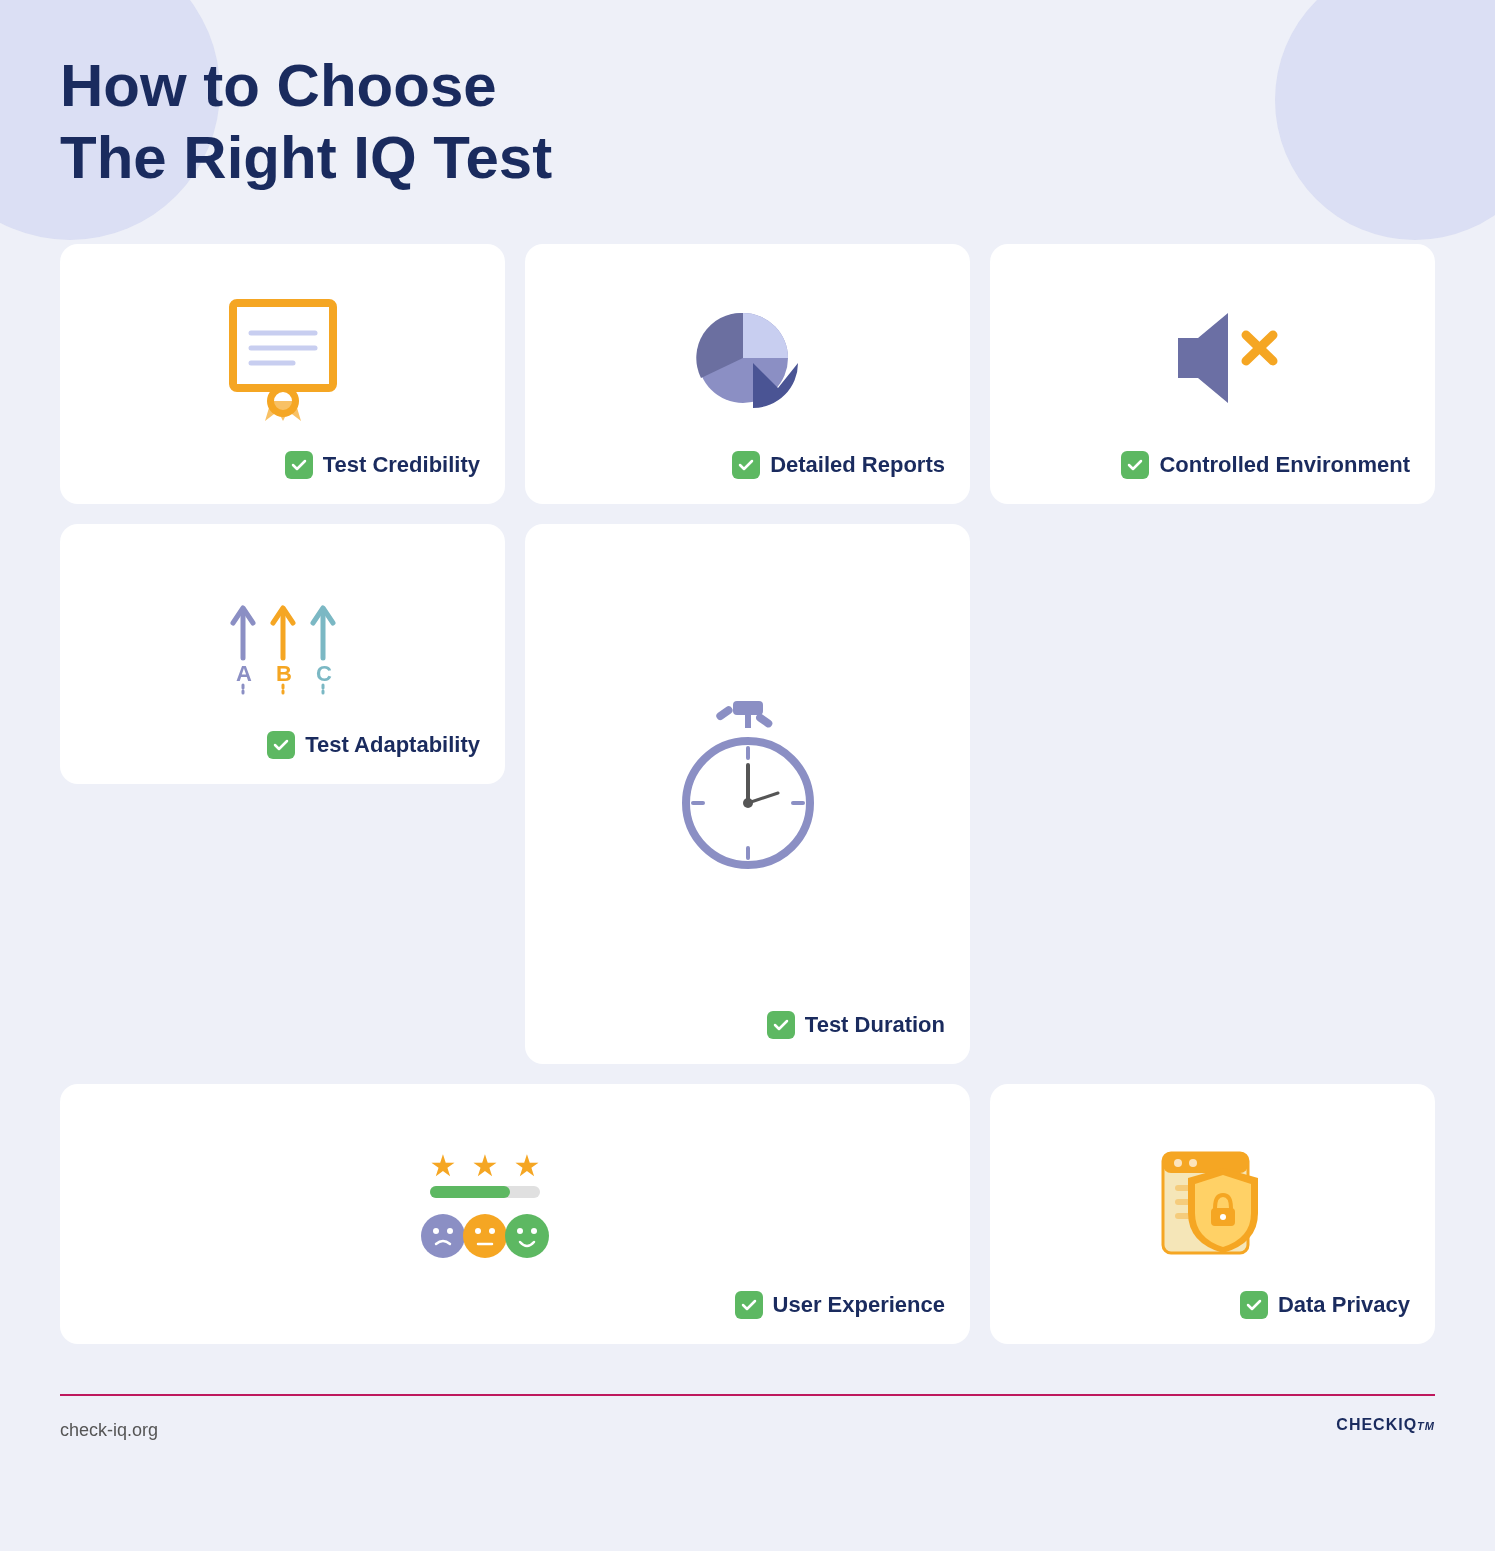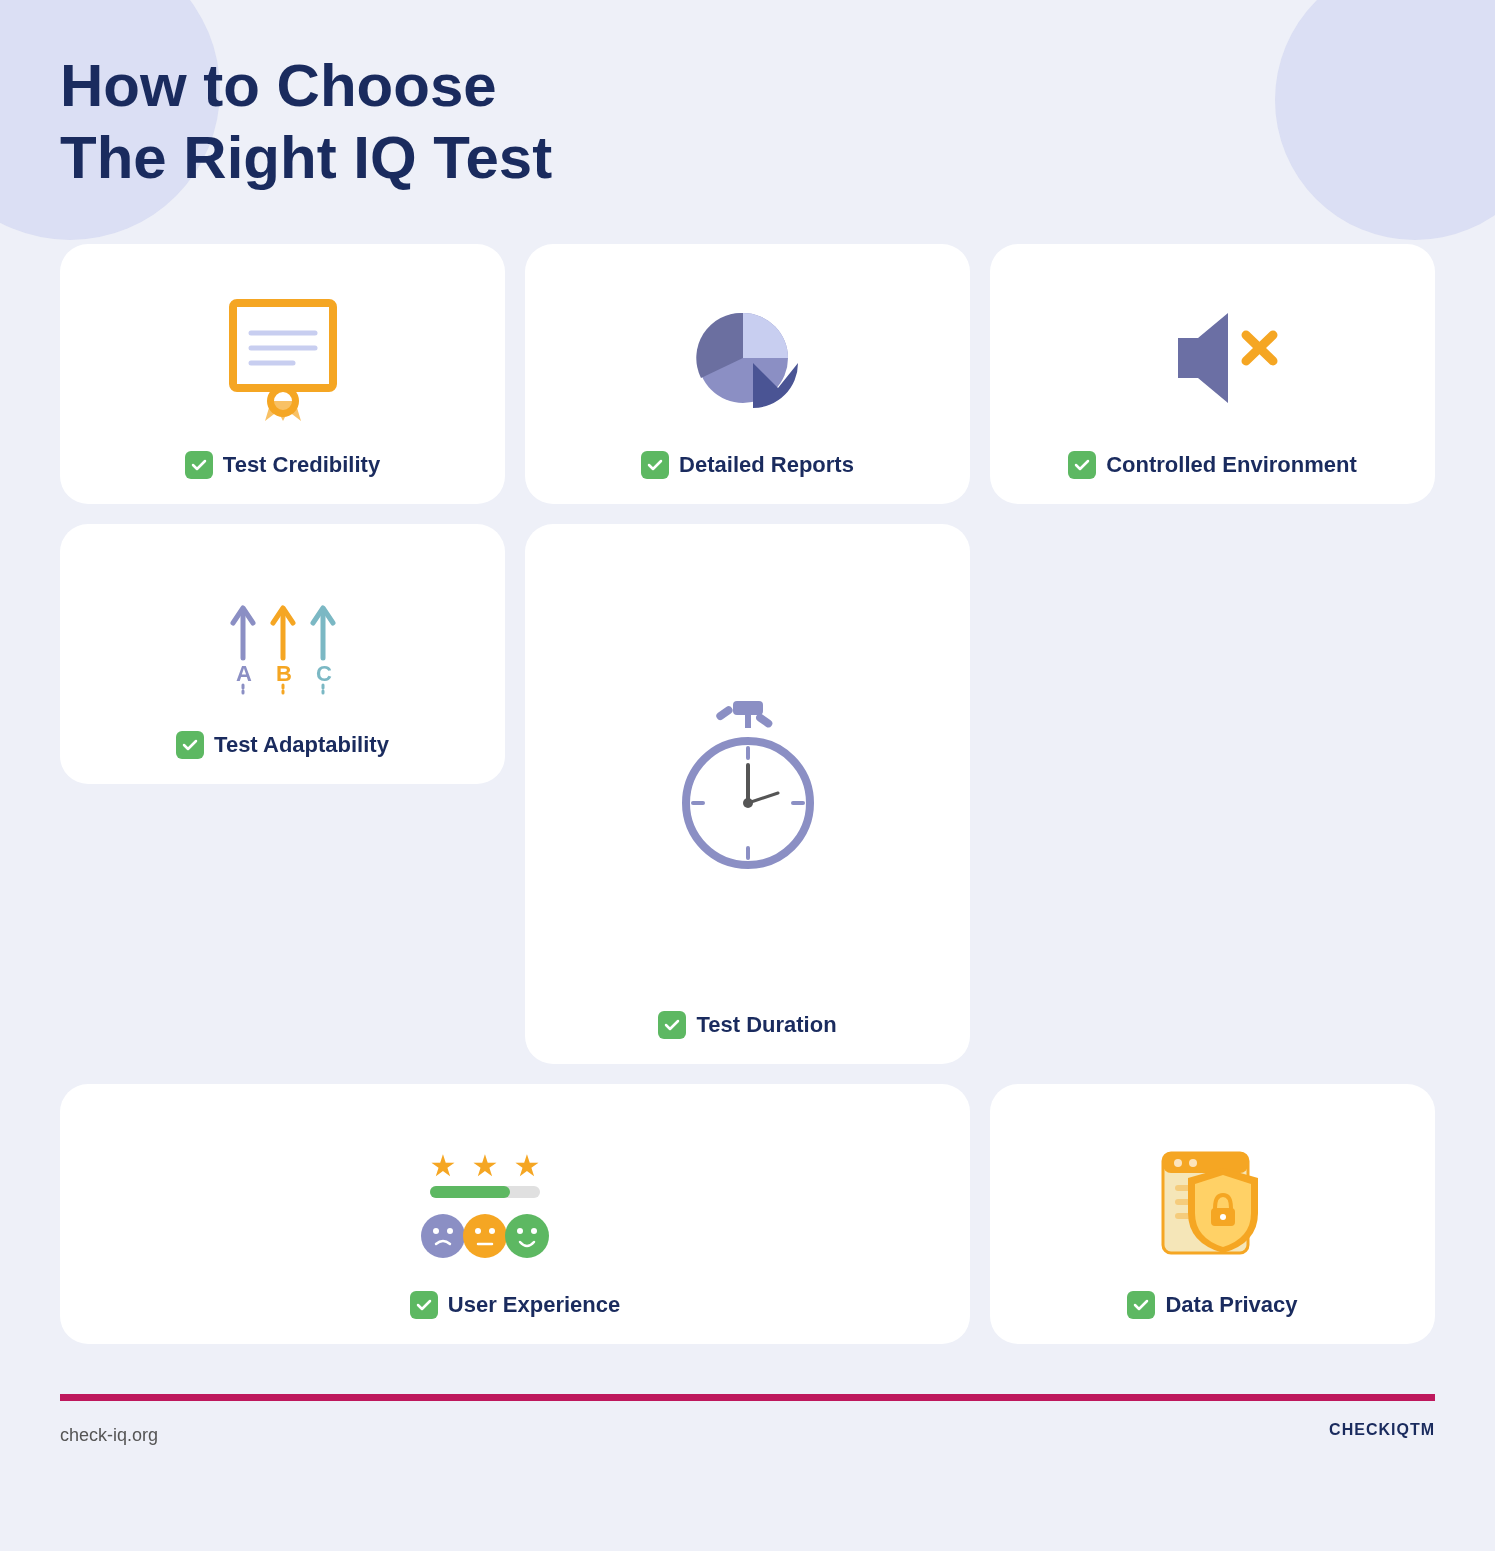--- a/index.html
+++ b/index.html
@@ -53,25 +53,25 @@
     
     .grid {
       display: grid;
       grid-template-columns: 1fr 1fr 1fr;
       grid-template-rows: auto auto auto auto;
       gap: 20px;
     }
 
     .card {
       background: #fff;
-      border-radius: 28px;
+      border-radius: 18px;
       padding: 30px 25px 25px;
       display: flex;
       flex-direction: column;
-      align-items: center;
+      align-items: flex-end;
       min-height: 260px;
       position: relative;
     }
 
     .card-icon-area {
       flex: 1;
       display: flex;
       align-items: center;
       justify-content: center;
       width: 100%;
@@ -115,21 +115,21 @@
 
     
     .card-wide {
       grid-column: 1 / 3;
       min-height: 260px;
     }
 
     
     .footer {
       margin-top: 50px;
-      border-top: 7px solid #be185d;
+      border-top: 2px solid #be185d;
       padding-top: 20px;
       display: flex;
       justify-content: space-between;
       align-items: center;
     }
     .footer-url {
       font-size: 18px;
       color: #555;
     }
     .footer-brand {
@@ -376,16 +376,16 @@
         </div>
         <span class="card-label-text">Data Privacy</span>
       </div>
     </div>
 
   </div>
 
   <div class="footer">
     <span class="footer-url">check-iq.org</span>
     <span class="footer-brand">
-      <span>CHECKIQ</span><span style="font-size:16px;vertical-align:super;">TM</span>
+      <span>CHECKIQ</span><span style="font-size:11px;vertical-align:super;font-style:italic;">TM</span>
     </span>
   </div>
 </div>
 
 </body></html>

